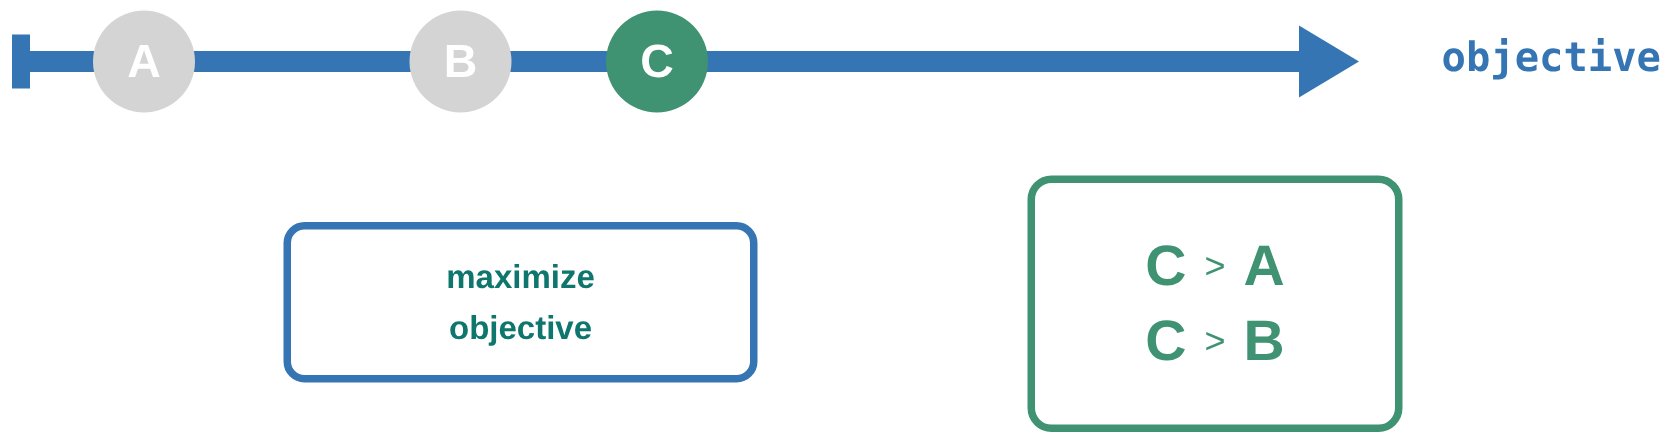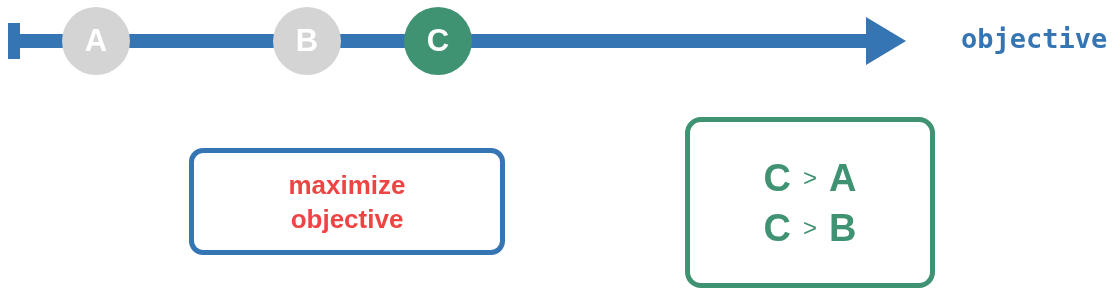--- a/index.html
+++ b/index.html
@@ -90,22 +90,22 @@
   }
   #box-objective {
     left: 189px;
     top: 148px;
     width: 316px;
     height: 107px;
     border: 5px solid #3575b3;
     border-radius: 14px;
   }
   #box-objective .line {
-    color: #ef4444;
-    font-size: 26px;
+    color: #0f766e;
+    font-size: 22px;
     font-weight: bold;
     line-height: 34px;
     font-family: "Liberation Sans", sans-serif;
   }
 
   #box-comparisons {
     left: 685px;
     top: 117px;
     width: 250px;
     height: 171px;

